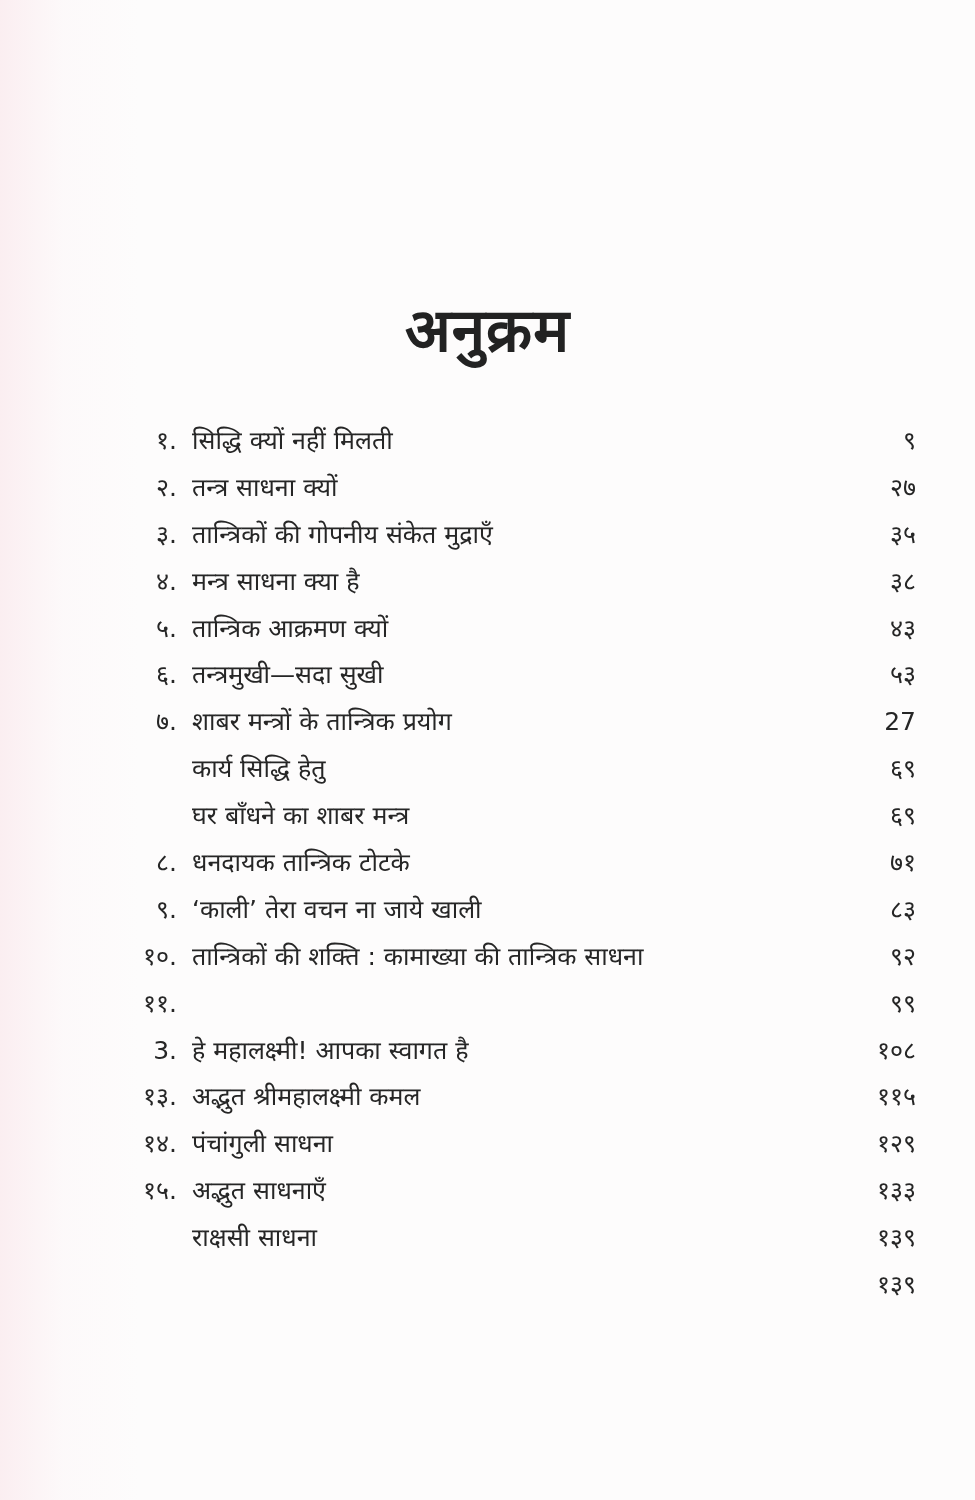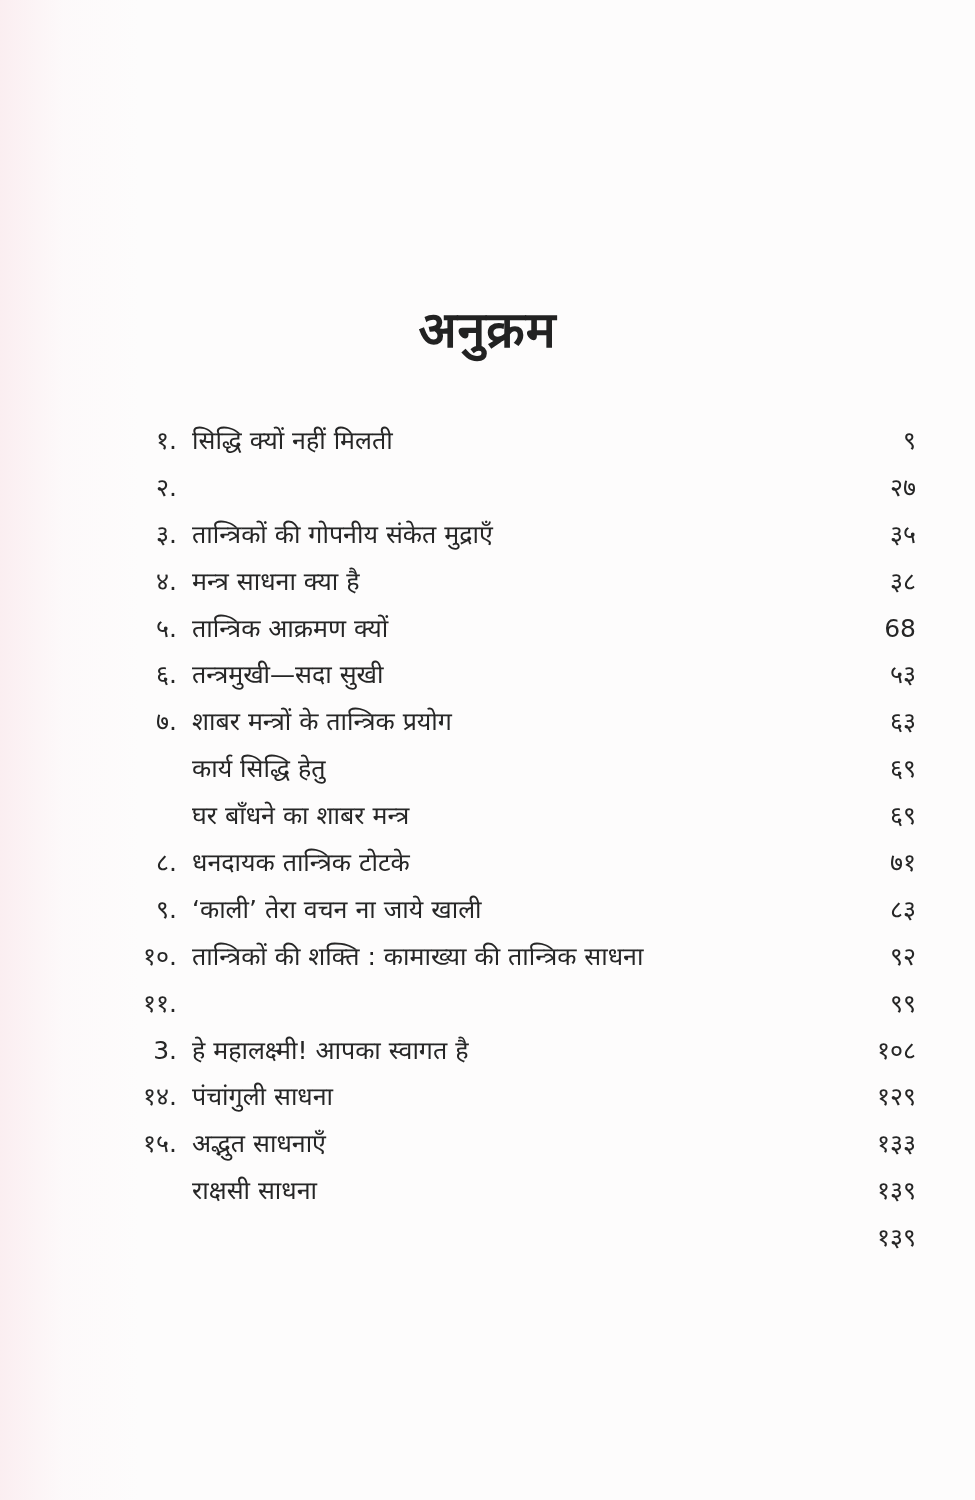--- a/index.html
+++ b/index.html
@@ -23,21 +23,21 @@
       pointer-events: none;
     }
     .page-title {
       position: absolute;
       left: 0;
       width: 975px;
       top: 298px;
       text-align: center;
       font-family: "DejaVu Serif", serif;
       font-weight: bold;
-      font-size: 50px;
+      font-size: 60px;
       line-height: 64px;
       color: #222;
       letter-spacing: 1px;
     }
     .toc {
       position: absolute;
       left: 0;
       top: 418px;
       width: 975px;
     }
@@ -74,46 +74,47 @@
 <h1 class="page-title" style="margin:0;">अनुक्रम</h1>
 
 <div class="toc">
   <div class="toc-row">
     <span class="toc-num">१.</span>
     <span class="toc-title">सिद्धि क्यों नहीं मिलती</span>
     <span class="toc-page">९</span>
   </div>
   <div class="toc-row">
     <span class="toc-num">२.</span>
+    <span class="toc-title">तन्त्र साधना क्यों</span>
     <span class="toc-page">२७</span>
   </div>
   <div class="toc-row">
     <span class="toc-num">३.</span>
     <span class="toc-title">तान्त्रिकों की गोपनीय संकेत मुद्राएँ</span>
     <span class="toc-page">३५</span>
   </div>
   <div class="toc-row">
     <span class="toc-num">४.</span>
     <span class="toc-title">मन्त्र साधना क्या है</span>
     <span class="toc-page">३८</span>
   </div>
   <div class="toc-row">
     <span class="toc-num">५.</span>
     <span class="toc-title">तान्त्रिक आक्रमण क्यों</span>
-    <span class="toc-page">68</span>
+    <span class="toc-page">४३</span>
   </div>
   <div class="toc-row">
     <span class="toc-num">६.</span>
     <span class="toc-title">तन्त्रमुखी—सदा सुखी</span>
     <span class="toc-page">५३</span>
   </div>
   <div class="toc-row">
     <span class="toc-num">७.</span>
     <span class="toc-title">शाबर मन्त्रों के तान्त्रिक प्रयोग</span>
-    <span class="toc-page">६३</span>
+    <span class="toc-page">27</span>
   </div>
   <div class="toc-row">
     <span class="toc-num"></span>
     <span class="toc-title">कार्य सिद्धि हेतु</span>
     <span class="toc-page">६९</span>
   </div>
   <div class="toc-row">
     <span class="toc-num"></span>
     <span class="toc-title">घर बाँधने का शाबर मन्त्र</span>
     <span class="toc-page">६९</span>
@@ -136,20 +137,25 @@
   <div class="toc-row">
     <span class="toc-num">११.</span>
     <span class="toc-page">९९</span>
   </div>
   <div class="toc-row">
     <span class="toc-num">3.</span>
     <span class="toc-title">हे महालक्ष्मी! आपका स्वागत है</span>
     <span class="toc-page">१०८</span>
   </div>
   <div class="toc-row">
+    <span class="toc-num">१३.</span>
+    <span class="toc-title">अद्भुत श्रीमहालक्ष्मी कमल</span>
+    <span class="toc-page">११५</span>
+  </div>
+  <div class="toc-row">
     <span class="toc-num">१४.</span>
     <span class="toc-title">पंचांगुली साधना</span>
     <span class="toc-page">१२९</span>
   </div>
   <div class="toc-row">
     <span class="toc-num">१५.</span>
     <span class="toc-title">अद्भुत साधनाएँ</span>
     <span class="toc-page">१३३</span>
   </div>
   <div class="toc-row">

